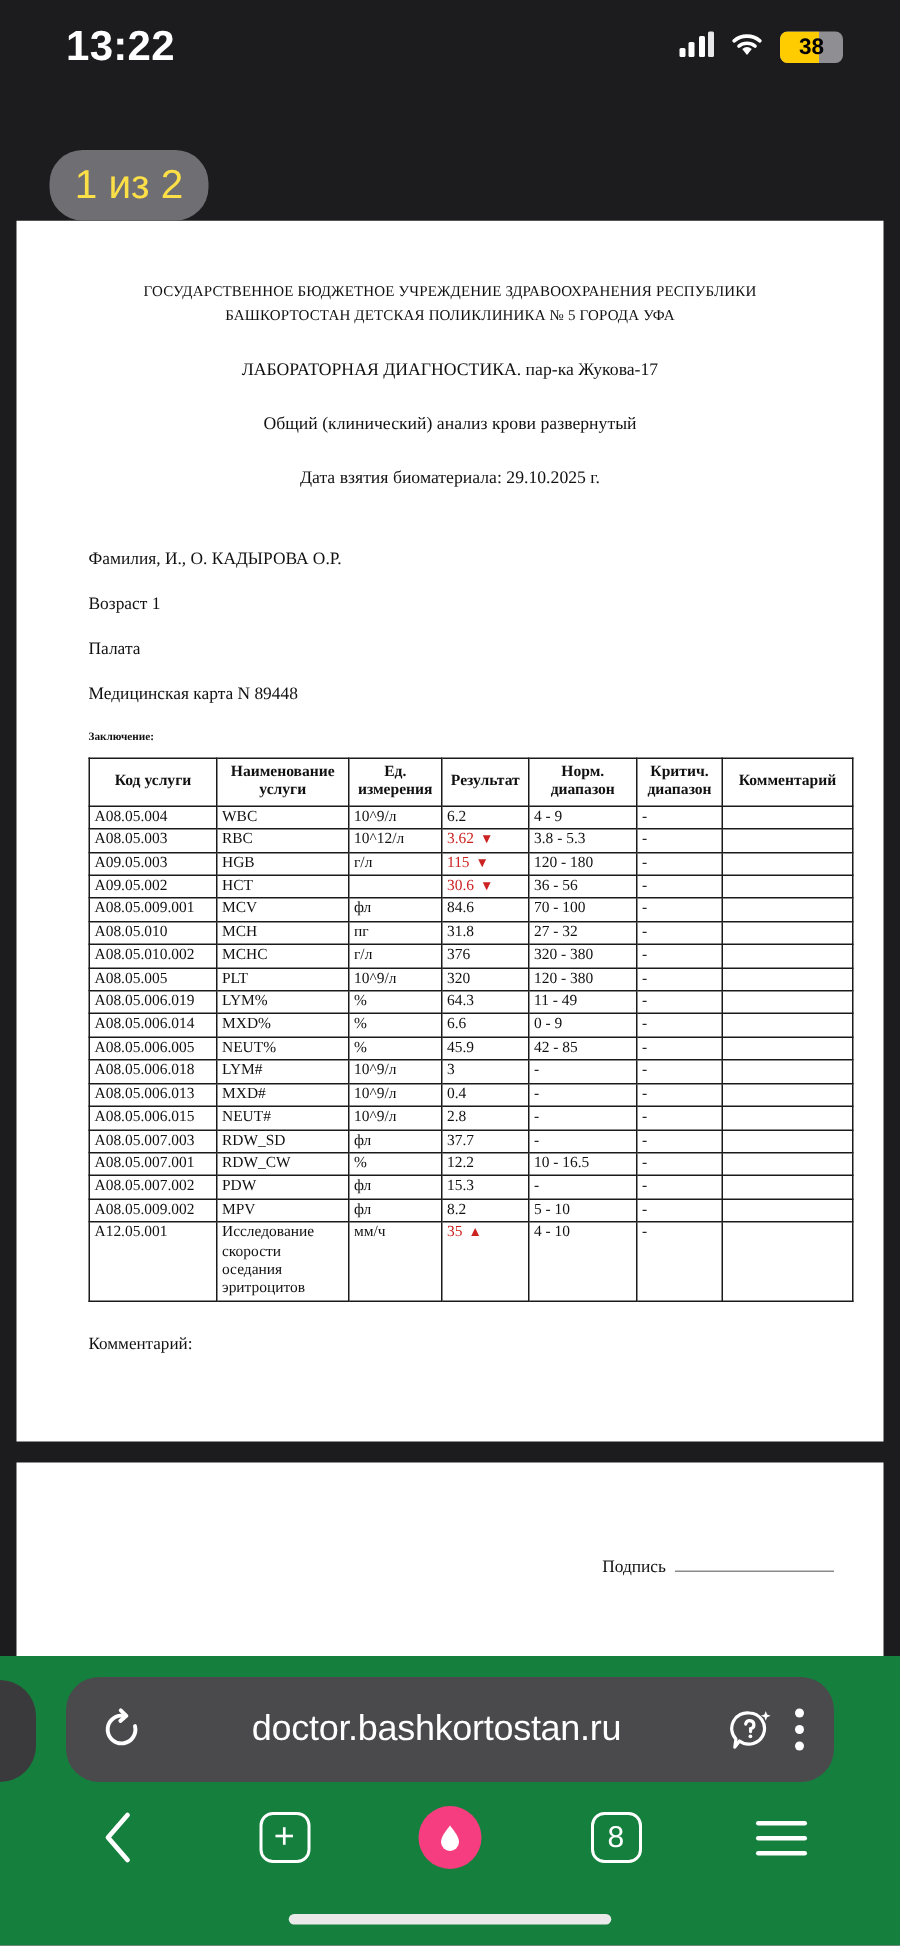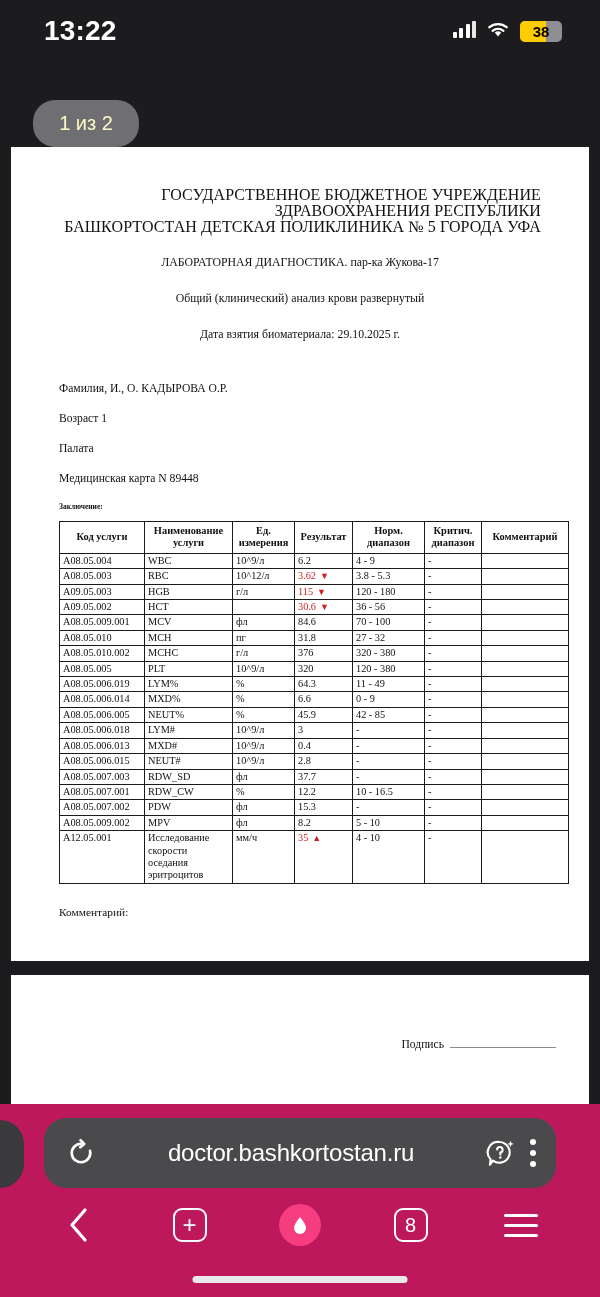--- a/index.html
+++ b/index.html
@@ -85,22 +85,22 @@
   
   .page-badge {
     position: absolute;
     left: 33px; top: 100px;
     width: 106px; height: 47px;
     background: #6e6e73;
     border-radius: 22px;
     display: flex;
     align-items: center;
     justify-content: center;
-    color: #fef9c3;
-    font-size: 20px;
+    color: #fde047;
+    font-size: 27px;
     font-weight: 400;
   }
 
   
   .doc-viewport {
     position: absolute;
     left: 0; top: 147px;
     width: 600px;
     height: 957px;
     overflow: hidden;
@@ -119,22 +119,22 @@
   .doc-page-2 { height: 180px; }
 
   .doc-inner {
     padding: 40px 48px 0 48px;
     font-family: "Liberation Serif", serif;
     color: #111;
   }
 
   
   .org-title {
-    text-align: right;
-    font-size: 16px;
+    text-align: center;
+    font-size: 10px;
     line-height: 16px;
     letter-spacing: 0.1px;
   }
   .lab-line {
     text-align: center;
     font-size: 11.8px;
     margin-top: 20px;
   }
   .analysis-title {
     text-align: center;
@@ -225,21 +225,21 @@
     width: 106px;
     border-bottom: 1px solid #8a8a8a;
     height: 1px;
   }
 
   
   .browser-bar {
     position: absolute;
     left: 0; top: 1104px;
     width: 600px; height: 193px;
-    background: #be185d;
+    background: #15803d;
   }
 
   .tab-peek {
     position: absolute;
     left: -38px; top: 16px;
     width: 62px; height: 68px;
     background: #3a3a3c;
     border-radius: 24px;
   }
 

